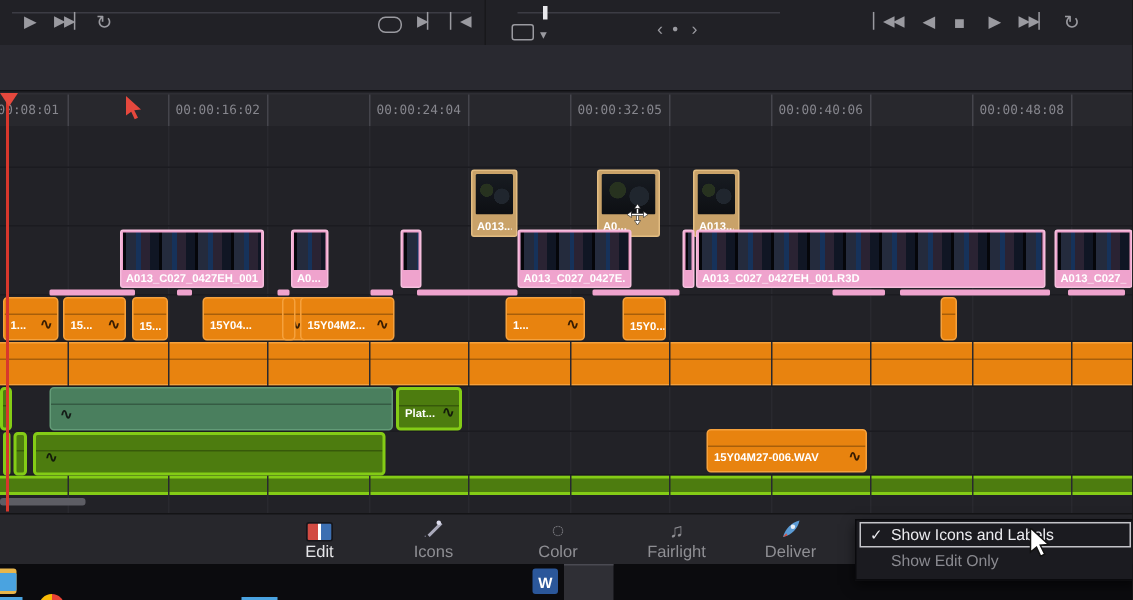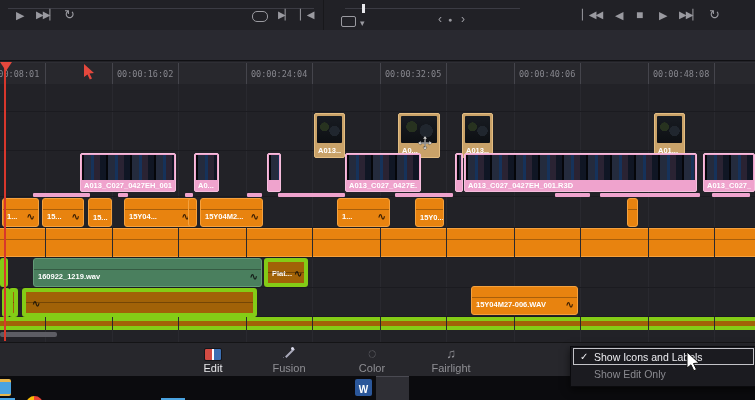--- a/index.html
+++ b/index.html
@@ -57,21 +57,21 @@
      background:repeating-linear-gradient(90deg,#05060a 0 2px,#242b3d 2px 9px,#16325a 9px 12px,#2a2333 12px 18px,#101624 18px 24px);}
   .v1clip .lblbar{height:12px;}
   .strip{position:absolute;height:4px;background:#efa3cd;border-radius:1px;}
   .aclip{position:absolute;box-sizing:border-box;border-radius:3px;overflow:hidden;display:flex;align-items:flex-end;}
   .aclip::after{content:"";position:absolute;left:0;right:0;top:10px;height:1px;background:rgba(0,0,0,.28);}
   .aclip .lblbar{position:relative;display:flex;align-items:center;width:100%;padding:0 3px 4px 4px;}
   .aclip .lbl{font-size:7.5px;font-weight:bold;color:#fff;white-space:nowrap;overflow:hidden;flex:1;}
   .aclip .wave{font-size:10px;font-weight:bold;color:rgba(25,10,0,.85);margin-left:2px;}
   .c-orange{background:#e8830f;border:1px solid #f5a13d;}
   .c-green{background:#4a7f5e;border:1px solid #639b77;}
-  .c-red{background:#a16207;border:4px solid #84cc16;}
+  .c-red{background:#4d7c0f;border:2px solid #84cc16;}
   .c-red .wave,.c-green .wave{color:rgba(10,10,10,.85);}
   .fullbar{position:absolute;left:0;width:755px;}
   #playhead-line{position:absolute;left:4px;top:62px;width:2px;height:279px;background:#d8372c;z-index:30;}
   #playhead-cap{position:absolute;left:0px;top:62px;width:0;height:0;z-index:31;
      border-left:6px solid transparent;border-right:6px solid transparent;border-top:9px solid #e5483d;}
   #hscroll{position:absolute;left:0;top:332px;width:57px;height:5px;background:#5d5d64;border-radius:2px;z-index:5;}
   
   #pagenav{left:0;top:342px;width:755px;height:34px;background:#27272c;border-top:1px solid #141416;}
   .navitem{position:absolute;top:3px;width:80px;margin-left:-40px;text-align:center;cursor:default;}
   .navicon{display:block;height:15px;font-size:13px;color:#8f8f94;line-height:15px;}
@@ -227,26 +227,20 @@
         <div class="lblbar">
           <div class="lbl">A0...</div>
         </div>
       </div>
       <div class="clip v2clip" style="left: 462px; top: 29px; width: 31px; height: 45px;">
         <div class="thumb"></div>
         <div class="lblbar">
           <div class="lbl">A013...</div>
         </div>
       </div>
-      <div class="clip v2clip" style="left: 654px; top: 29px; width: 31px; height: 45px;">
-        <div class="thumb"></div>
-        <div class="lblbar">
-          <div class="lbl">A01...</div>
-        </div>
-      </div>
       <div class="clip v1clip" style="left: 80px; top: 69px; width: 96px; height: 39px;">
         <div class="film"></div>
         <div class="lblbar">
           <div class="lbl">A013_C027_0427EH_001....</div>
         </div>
       </div>
       <div class="clip v1clip" style="left: 194px; top: 69px; width: 25px; height: 39px;">
         <div class="film"></div>
         <div class="lblbar">
           <div class="lbl">A0...</div>
@@ -301,21 +295,21 @@
         <div class="lblbar">
           <div class="lbl">15...</div>
           <div class="wave">∿</div>
         </div>
       </div>
       <div class="aclip c-orange" style="left: 88px; top: 114px; width: 24px; height: 29px;">
         <div class="lblbar">
           <div class="lbl">15...</div>
         </div>
       </div>
-      <div class="aclip c-orange" style="left: 124px; top: 114px; width: 70px; height: 29px;">
+      <div class="aclip c-orange" style="left: 135px; top: 114px; width: 70px; height: 29px;">
         <div class="lblbar">
           <div class="lbl">15Y04...</div>
           <div class="wave">∿</div>
         </div>
       </div>
       <div class="aclip c-orange" style="left: 188px; top: 114px; width: 9px; height: 29px;">
         <div class="lblbar">
           <div class="lbl"></div>
         </div>
       </div>
@@ -341,21 +335,20 @@
           <div class="lbl"></div>
         </div>
       </div>
       <div class="aclip c-red" style="left: 0px; top: 174px; width: 8px; height: 29px;">
         <div class="lblbar">
           <div class="lbl"></div>
         </div>
       </div>
       <div class="aclip c-green" style="left: 33px; top: 174px; width: 229px; height: 29px;">
         <div class="lblbar">
-          <div class="lbl">160922_1219.wav</div>
           <div class="wave">∿</div>
         </div>
       </div>
       <div class="aclip c-red" style="left: 264px; top: 174px; width: 44px; height: 29px;">
         <div class="lblbar">
           <div class="lbl">Plat...</div>
           <div class="wave">∿</div>
         </div>
       </div>
       <div class="aclip c-red" style="left: 2px; top: 204px; width: 5px; height: 29px;">
@@ -386,29 +379,37 @@
   <div id="playhead-cap"></div>
 
   <div id="pagenav" class="abs">
 
       <div class="navitem active" style="left: 213px;">
         <span class="navicon"><span class="ic-editpage"></span></span>
         <span class="navlabel">Edit</span>
       </div>
       <div class="navitem" style="left: 289px;">
         <span class="navicon"><span class="ic-fusion"></span></span>
-        <span class="navlabel">Fusion</span>
+        <span class="navlabel">Icons</span>
       </div>
       <div class="navitem" style="left: 372px;">
         <span class="navicon"><span style="font-size:14px;color:#8f8f94;">◌</span></span>
         <span class="navlabel">Color</span>
       </div>
       <div class="navitem" style="left: 451px;">
         <span class="navicon"><span style="font-size:13px;color:#8f8f94;">♫</span></span>
         <span class="navlabel">Fairlight</span>
+      </div>
+      <div class="navitem" style="left: 527px;">
+        <span class="navicon"><svg class="ic-rocket" viewBox="0 0 14 14">
+            <path d="M2 12 C3.5 6.5 7.5 2.5 13 1 C11.8 6.5 8 10.5 2 12 Z" fill="#5b9bd5"></path>
+            <circle cx="8.6" cy="5.2" r="1.5" fill="#e8eef5"></circle>
+            <path d="M2 12 L4.2 9.5 L5 11 Z" fill="#d94f3d"></path>
+          </svg></span>
+        <span class="navlabel">Deliver</span>
       </div>
     </div>
 
   <div id="ctxmenu">
       <div class="ctxitem hl">
         <span class="ctxcheck">✓</span>
         <span>Show Icons and Labels</span>
       </div>
       <div class="ctxitem">
         <span class="ctxcheck"></span>

